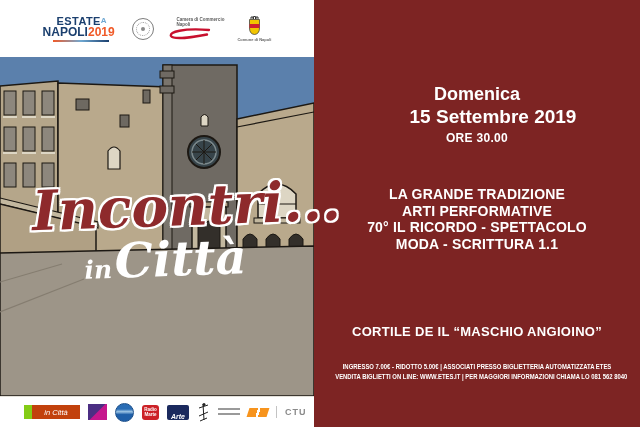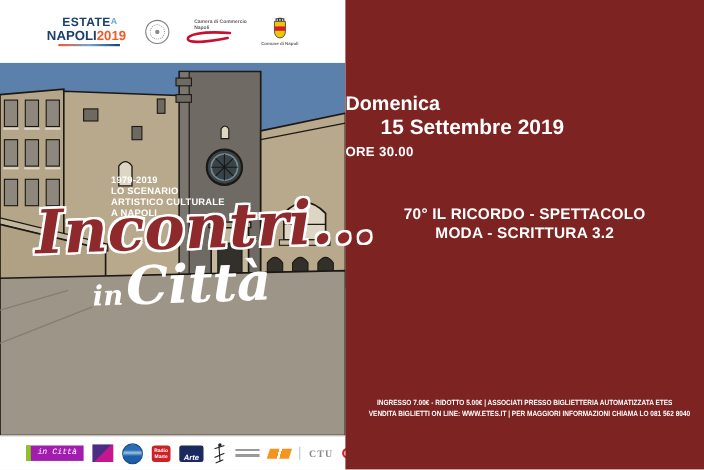--- a/index.html
+++ b/index.html
@@ -1,20 +1,20 @@
 <!DOCTYPE html>
 <html><head>
 <meta charset="utf-8">
 <style>
   html,body{margin:0;padding:0;background:#fff;}
   .poster{position:relative;width:640px;height:427px;overflow:hidden;background:#fff;
           font-family:"Liberation Sans",sans-serif;}
   
   .right-panel{position:absolute;left:314px;top:0;width:326px;height:427px;background:#7d2423;color:#fff;}
-  .date-block{position:absolute;top:84px;left:0;width:100%;text-align:left;}
+  .date-block{position:absolute;top:84px;left:0;width:100%;text-align:center;}
   .date-day{font-size:18px;font-weight:bold;line-height:21px;}
   .date-full{font-size:19px;font-weight:bold;line-height:23px;padding-left:32px;}
   .date-time{font-size:12px;font-weight:bold;line-height:16px;margin-top:2px;letter-spacing:0.3px;}
   .program{position:absolute;top:186px;left:0;width:100%;text-align:center;
            font-size:14px;font-weight:bold;line-height:16.5px;letter-spacing:0.2px;}
   .venue{position:absolute;top:324px;left:0;width:100%;text-align:center;font-size:13px;font-weight:bold;letter-spacing:0.3px;}
   .tickets{position:absolute;top:362px;left:0;width:100%;text-align:center;font-size:6.8px;font-weight:bold;line-height:9.5px;}
   .tickets .line{white-space:nowrap;transform:scaleX(0.87);transform-origin:50% 50%;}
   
   .left-panel{position:absolute;left:0;top:0;width:314px;height:427px;background:#fff;}
@@ -48,38 +48,38 @@
                text-shadow:-2px -2px 0 #fff,2px -2px 0 #fff,-2px 2px 0 #fff,2px 2px 0 #fff,
                            0 -2px 0 #fff,0 2px 0 #fff,-2px 0 0 #fff,2px 0 0 #fff;}
   .script-sub{position:absolute;left:84px;top:174px;z-index:3;color:#fff;white-space:nowrap;
               font-family:"DejaVu Serif",serif;font-style:italic;font-weight:bold;transform:rotate(-2deg);}
   .script-sub .in{font-size:25px;margin-right:3px;}
   .script-sub .citta{font-size:48px;}
   
   .sponsor-band{position:absolute;left:0;top:396px;width:314px;height:31px;background:#fff;
                 border-top:1px solid #e3e0d9;display:flex;align-items:center;gap:8px;padding-left:24px;box-sizing:border-box;}
   .sp{flex:0 0 auto;}
-  .sp-incitta{width:48px;height:14px;background:#a21caf;border-left:4px solid #84cc16;color:#fff;
-              font-family:Liberation Mono, monospace;font-style:italic;font-size:7.5px;
+  .sp-incitta{width:48px;height:14px;background:#c2410c;border-left:8px solid #84cc16;color:#fff;
+              font-family:Liberation Sans, sans-serif;font-style:italic;font-size:7.5px;
               display:flex;align-items:center;justify-content:center;}
   .sp-purple{width:19px;height:16px;background:linear-gradient(135deg,#4b2e83 48%,#c6168d 52%);}
   .sp-bluecircle{width:17px;height:17px;border-radius:50%;border:1px solid #1b4f8a;
                  background:linear-gradient(180deg,#2a6db5 30%,#9cc4e4 45%,#1f5fa8 62%);}
   .sp-radiomarte{width:17px;height:15px;background:#cc2127;border-radius:3px;color:#fff;
                  font-size:4.5px;font-weight:bold;line-height:5px;text-align:center;
                  display:flex;align-items:center;justify-content:center;}
   .sp-arte{width:22px;height:15px;background:#1b2a5e;border-radius:2px;color:#fff;
            font-weight:bold;font-style:italic;font-size:7px;
            display:flex;align-items:flex-end;justify-content:center;}
   .sp-dancer{width:13px;height:20px;}
   .sp-word{width:22px;height:8px;background:repeating-linear-gradient(180deg,#9a9a9a 0 2px,transparent 2px 5px);}
   .sp-orange{width:20px;height:9px;transform:skewX(-18deg);
              background:linear-gradient(90deg,#f7941d 0 44%,#fff 44% 56%,#f7941d 56%);}
   .sp-divider{flex:0 0 auto;width:1px;height:12px;background:#c3c3c3;}
-  .sp-ctu{color:#8a8a8a;font-weight:bold;font-size:9px;letter-spacing:1px;font-family:Liberation Serif, serif;}
+  .sp-ctu{color:#8a8a8a;font-weight:bold;font-size:9px;letter-spacing:1px;}
   .sp-reddot{display:flex;align-items:center;gap:2px;}
   .sp-reddot .dot{width:6px;height:6px;border-radius:50%;border:2px solid #d92027;display:inline-block;}
   .sp-reddot .bar{width:15px;height:3px;background:#a9a9a9;display:inline-block;}
 </style>
 </head>
 <body>
 
 <div class="poster">
 
   <div class="left-panel">
@@ -166,26 +166,20 @@
         <rect x="254" y="161" width="46" height="5" fill="#c3b89f" stroke="#1c1813" stroke-width="1"></rect>
         <path d="M243,196 V182 Q250,172 257,182 V196 Z" fill="#332f2a" stroke="#1c1813"></path>
         <path d="M266,196 V182 Q273,172 280,182 V196 Z" fill="#332f2a" stroke="#1c1813"></path>
         <path d="M289,196 V182 Q296,172 303,182 V196 Z" fill="#332f2a" stroke="#1c1813"></path>
 
         <path d="M0,196 L314,189 L314,339 L0,339 Z" fill="#9d9588" stroke="#1c1813" stroke-width="1.5"></path>
         <path d="M0,225 L62,207" stroke="#857d70" stroke-width="1.2" fill="none"></path>
         <path d="M0,255 L84,222" stroke="#857d70" stroke-width="1.2" fill="none"></path>
       </svg>
 
-      <div class="overlay-years">
-        <div>1979-2019</div>
-        <div>LO SCENARIO</div>
-        <div>ARTISTICO CULTURALE</div>
-        <div>A NAPOLI</div>
-      </div>
       <div class="script-main">Incontri...</div>
       <div class="script-sub">
         <span class="in">in</span><span class="citta">Città</span>
       </div>
     </div>
 
     <div class="sponsor-band">
       <div class="sp sp-incitta">
           <span>in Città</span>
         </div>
@@ -214,21 +208,24 @@
     </div>
   </div>
 
   <div class="right-panel">
     <div class="date-block">
       <div class="date-day">Domenica</div>
       <div class="date-full">15 Settembre 2019</div>
       <div class="date-time">ORE 30.00</div>
     </div>
     <div class="program">
+      <div>LA GRANDE TRADIZIONE</div>
+      <div>ARTI PERFORMATIVE</div>
       <div>70° IL RICORDO - SPETTACOLO</div>
-      <div>MODA - SCRITTURA 3.2</div>
-    </div>
+      <div>MODA - SCRITTURA 1.1</div>
+    </div>
+    <div class="venue">CORTILE DE IL “MASCHIO ANGIOINO”</div>
     <div class="tickets">
       <div class="line">INGRESSO 7.00€ - RIDOTTO 5.00€ | ASSOCIATI PRESSO BIGLIETTERIA AUTOMATIZZATA ETES</div>
       <div class="line">VENDITA BIGLIETTI ON LINE: WWW.ETES.IT | PER MAGGIORI INFORMAZIONI CHIAMA LO 081 562 8040</div>
     </div>
   </div>
 </div>
 
 </body></html>

